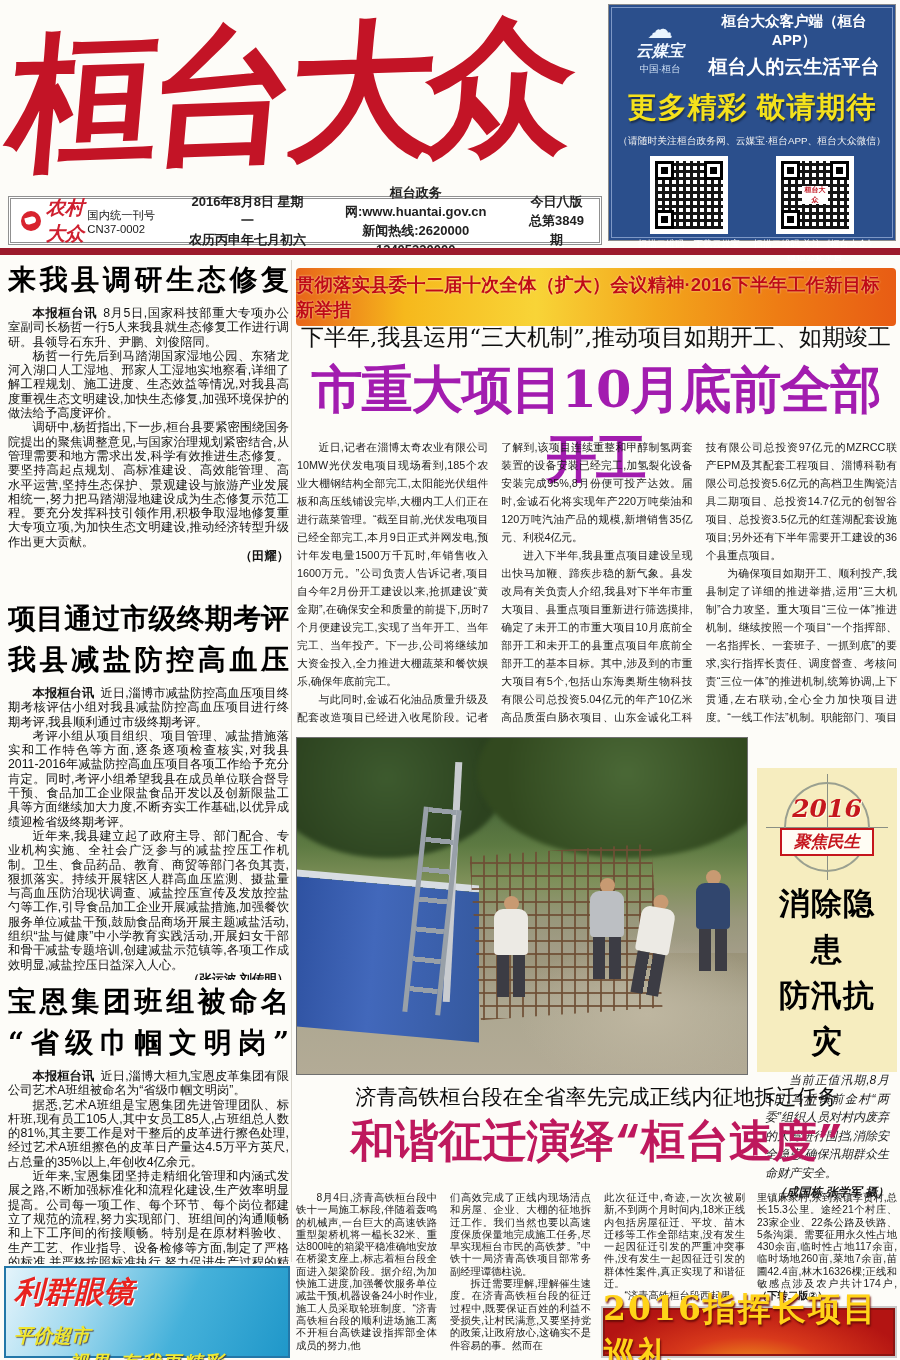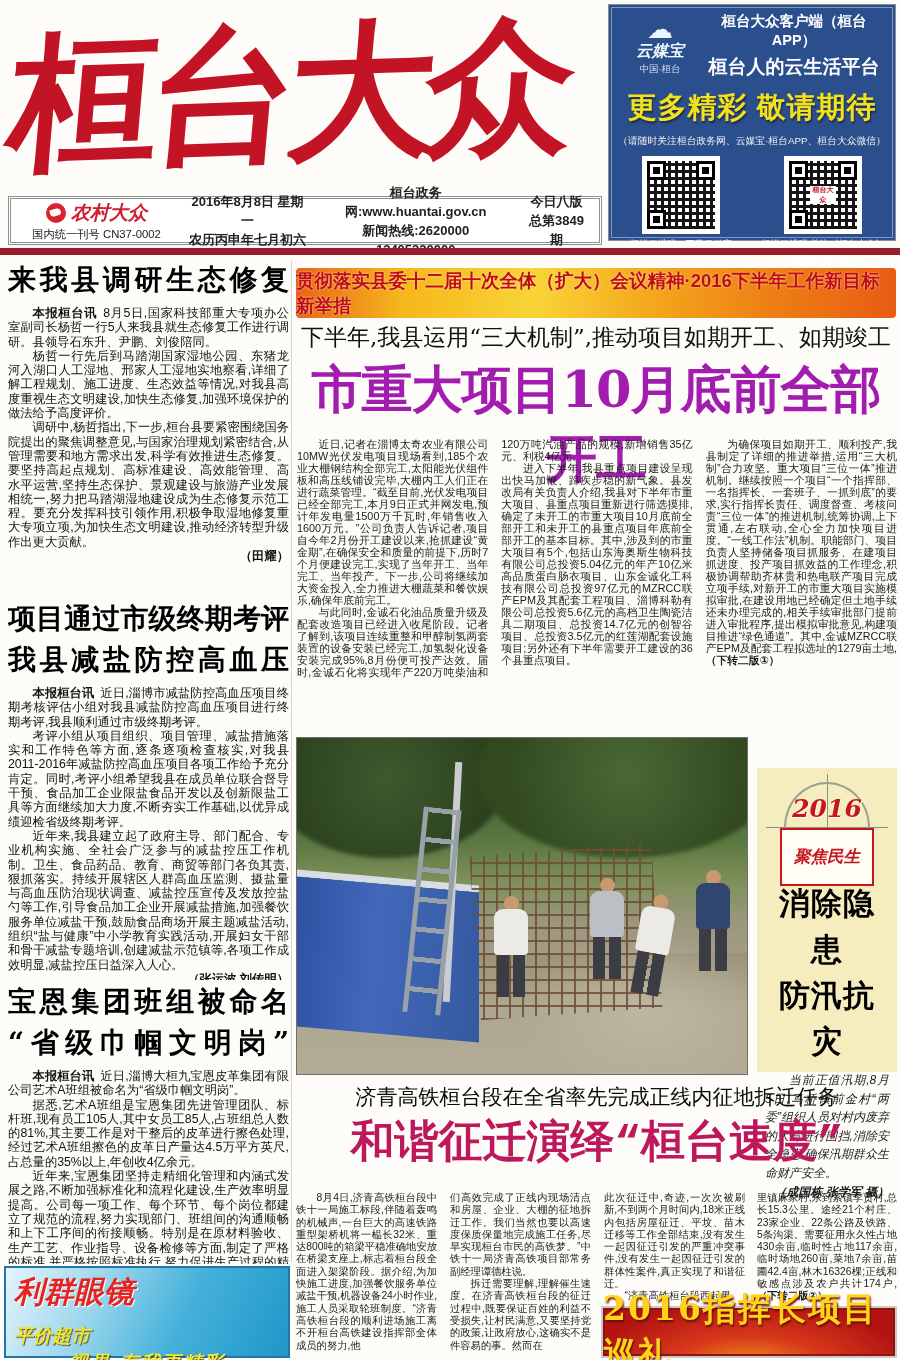--- a/index.html
+++ b/index.html
@@ -22,40 +22,40 @@
   .applogo { width:84px; text-align:center; }
   .cloud-ic { font-size:26px; line-height:24px; color:#eaf5ff; }
   .applogo-t { font-style:italic; font-weight:bold; font-size:16px; color:#f2f8ff; }
   .applogo-s { font-size:9.5px; color:#cfe0f5; margin-top:1px; }
   .apptitles { flex:1; text-align:center; }
   .l1 { font-size:14.5px; font-weight:bold; }
   .l2 { font-size:19px; font-weight:bold; margin-top:4px; }
   .slogan { font-size:29px; font-weight:900; color:#f4e11c; text-align:center; margin-top:8px;
     letter-spacing:1px; text-shadow:1px 2px 2px rgba(0,0,0,.45); }
   .note { font-size:9.8px; text-align:center; margin-top:7px; color:#f2f2f2; }
-  .qrrow { display:flex; justify-content:space-between; margin-top:8px; }
+  .qrrow { display:flex; justify-content:center; margin-top:8px; }
   .qrwrap { width:126px; text-align:center; }
   .qr { width:78px; height:78px; margin:0 auto; background:#fff; position:relative; padding:5px; }
   .qrmod { width:100%; height:100%;
     background: repeating-linear-gradient(0deg,#151515 0 3px,transparent 3px 7px),
                 repeating-linear-gradient(90deg,#151515 0 3px,#fff 3px 7px); }
   .fd { position:absolute; width:19px; height:19px; border:3px solid #000; background:#fff; }
   .fd::after { content:""; position:absolute; inset:3px; background:#000; }
   .fd.tl{left:5px;top:5px} .fd.tr{right:5px;top:5px} .fd.bl{left:5px;bottom:5px}
   .qrbadge { position:absolute; left:50%; top:50%; transform:translate(-50%,-50%);
     width:26px; height:18px; background:#fff; color:#c21622; font-size:7px; font-weight:bold;
     display:flex; align-items:center; justify-content:center; }
   .qrcap { font-size:9.3px; color:#fff; margin-top:4px; line-height:12.5px; }
   .appfooter { border-top:1px solid #9fb4d8; margin-top:7px; padding:5px 2px 0 0;
     text-align:right; font-size:12.3px; font-weight:bold; }
 
   
   .infobar { left:8px; top:196px; width:594px; height:49px; background:#fff;
     border:3px double #909090; display:flex; align-items:center; padding:2px 10px; gap:16px; }
-  .brandblk { width:158px; display:flex; flex-direction:column; align-items:center; }
+  .brandblk { width:158px; display:flex; flex-direction:row; align-items:center; }
   .brandrow { display:flex; align-items:center; gap:5px; }
   .brandlogo { width:20px; height:20px; border-radius:50%; background:#d8232e; position:relative; flex:0 0 auto; }
   .brandlogo::after { content:""; position:absolute; left:4px; top:6px; width:11px; height:7px;
     background:#fff; border-radius:0 7px 7px 7px; transform:rotate(-15deg); }
   .brandname { color:#cf2030; font-weight:bold; font-style:italic; font-size:19px;
     font-family:"DejaVu Serif",serif; }
   .issn { font-size:11.3px; margin-top:1px; }
   .ibcol { font-size:13px; font-weight:bold; line-height:19px; text-align:center; color:#222; }
   .redrule { left:0; top:248px; width:900px; height:7px; background:#9c1a2b; }
   .vrule { left:291px; top:260px; width:1px; height:1002px; background:#d8d5cc; }
@@ -78,30 +78,30 @@
   .adt1 { color:#e8221f; font-weight:900; font-size:30px; font-style:italic;
     text-shadow:1px 1px 0 #fff; font-family:"DejaVu Serif",serif; }
   .adt2 { color:#f0e52c; font-weight:900; font-size:19px; font-style:italic;
     text-shadow:1px 1px 1px #555; }
   .adslogan { color:#f3ea30; font-weight:900; font-style:italic; font-size:19px; text-align:center;
     letter-spacing:2px; text-shadow:1px 1px 1px #444; margin-top:1px; }
   .adcontact { font-size:11.5px; font-weight:bold; color:#fff; text-shadow:0 1px 1px #246;
     line-height:15px; margin-top:3px; }
 
   
-  .banner { left:296px; top:268px; width:600px; height:50px; border-radius:4px;
+  .banner { left:296px; top:268px; width:600px; height:58px; border-radius:4px;
     background:linear-gradient(90deg,#e8641a 0%,#f6b81c 18%,#f8d437 40%,#f3a61c 60%,#ee7d14 80%,#e85c14 100%);
     display:flex; align-items:center; justify-content:center;
     font-size:18.5px; font-weight:900; color:#c00b16; text-shadow:0 0 2px rgba(255,250,200,.9); }
   .subhead { left:296px; top:322px; width:600px; text-align:center; font-size:23px; color:#101010;
     font-family:"DejaVu Serif",serif; }
   .mainhead { left:296px; top:356px; width:600px; text-align:center; font-size:51px; font-weight:900;
     color:#a21caf; letter-spacing:-1px; font-family:"DejaVu Serif",serif; }
   .mainbody { left:297px; top:438px; width:600px; height:295px; overflow:hidden;
-    column-count:3; column-gap:13px; font-size:10.8px; line-height:12px; text-align:justify; }
+    column-count:3; column-gap:13px; font-size:10.8px; line-height:18px; text-align:justify; }
   .mainbody p { text-indent:2em; }
   .contmark { font-weight:bold; }
 
   
   .photo { left:296px; top:737px; width:452px; height:338px; border:1px solid #6f6f6f; overflow:hidden;
     background:linear-gradient(180deg,#2e4426 0%,#48663a 18%,#5d7a42 32%,#7d8f58 42%,#98977b 54%,#a59e8a 66%,#ada692 100%); }
   .ph-tree { position:absolute; border-radius:50%; filter:blur(2px); }
   .t1 { left:-30px; top:-40px; width:240px; height:160px; background:radial-gradient(circle,#3d5a2e 0%,#2c421f 70%); }
   .t2 { left:180px; top:-50px; width:300px; height:170px; background:radial-gradient(circle,#4a6836 0%,#32491f 70%); }
   .ph-ground { position:absolute; left:0; bottom:0; width:100%; height:36%;
@@ -133,21 +133,21 @@
   
   .sidebar { left:757px; top:768px; width:140px; height:304px; background:#f6edbf;
     padding:4px 8px; text-align:center; }
   .tgt { position:relative; width:110px; height:106px; margin:2px auto 0; }
   .tgt-v { position:absolute; left:50%; top:0; width:1px; height:100%; background:#8a8f84; }
   .tgt-h { position:absolute; top:50%; left:-6px; right:-6px; height:1px; background:#8a8f84; }
   .tgt-c { position:absolute; inset:8px 12px; border:2px solid #9aa090; border-radius:50%; }
   .t-year { position:absolute; left:0; right:0; top:20px; font-size:25px; font-weight:900;
     font-style:italic; color:#c5161d; font-family:"DejaVu Serif",serif; text-shadow:1px 1px 0 #fffbe8; }
   .t-tag { position:absolute; left:8px; right:8px; top:54px; background:#fffdf4; border:2px solid #c5161d;
-    color:#c5161d; font-weight:900; font-size:16.5px; font-style:italic; padding:16px 0; }
+    color:#c5161d; font-weight:900; font-size:16.5px; font-style:italic; padding:1px 0; }
   .sb-head { font-size:31px; font-weight:900; color:#000; line-height:46px;
     font-family:"DejaVu Serif",serif; letter-spacing:1px; }
   .sb-cap { margin-top:7px; font-size:12px; line-height:18.5px; text-align:justify;
     font-style:italic; color:#222; text-indent:2em; }
   .sb-credit { font-size:12px; font-weight:bold; font-style:italic; text-align:right; margin-top:2px; }
 
   
   .kicker { left:296px; top:1083px; width:602px; text-align:center; font-size:21px; color:#0a0a0a;
     font-family:"DejaVu Serif",serif; }
   .head2 { left:296px; top:1112px; width:602px; text-align:center; font-size:44px; font-weight:900;

